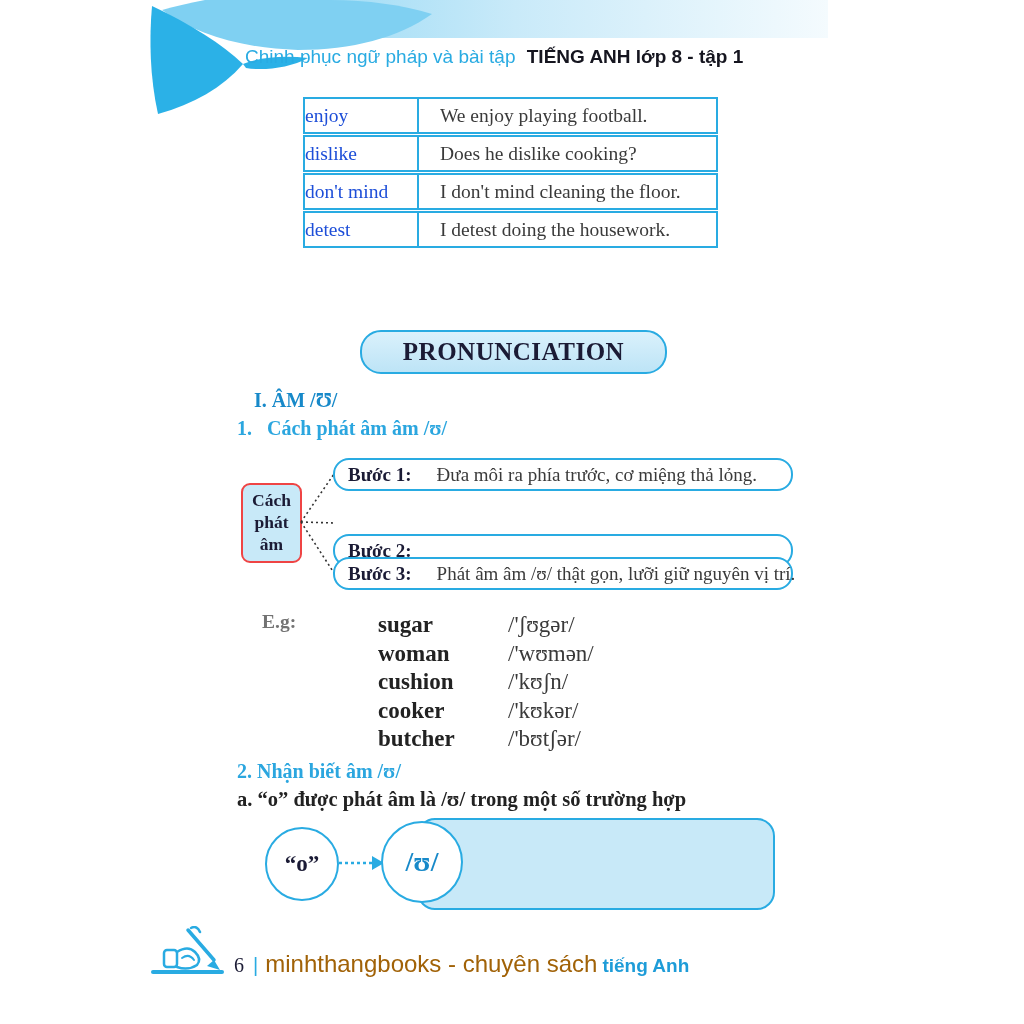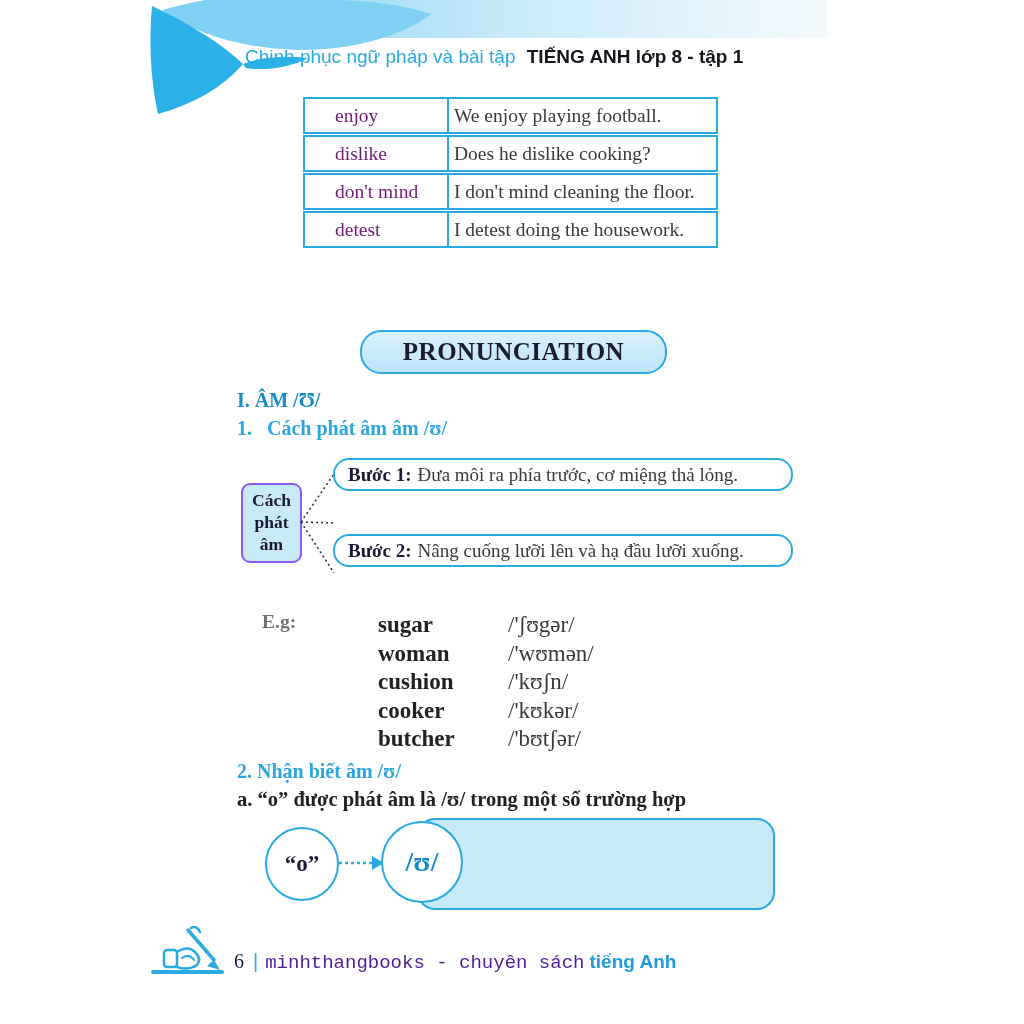--- a/index.html
+++ b/index.html
@@ -8,40 +8,40 @@
   .deco{position:absolute;left:0;top:0;}
   .header-title{position:absolute;left:245px;top:46px;font-family:"Liberation Sans","DejaVu Sans",sans-serif;
         font-size:19px;white-space:nowrap;z-index:5;}
   .header-title .light{color:#29ABE2;}
   .header-title .bold{color:#15151f;font-weight:bold;margin-left:6px;}
 
   
   .verb-table{position:absolute;left:303px;top:97px;width:415px;}
   .verb-row{display:flex;border:2px solid #29ABE2;background:#fff;margin-bottom:1px;height:33px;}
   .verb-cell-verb{width:112px;border-right:2px solid #29ABE2;display:flex;align-items:center;
-        padding-left:30px;font-size:19.5px;color:#701a75;}
-  .verb-cell-example{flex:1;display:flex;align-items:center;padding-left:5px;font-size:19.5px;color:#3a3a3a;}
+        padding-left:0;font-size:19.5px;color:#1d4ed8;}
+  .verb-cell-example{flex:1;display:flex;align-items:center;padding-left:21px;font-size:19.5px;color:#3a3a3a;}
 
   
   .banner{position:absolute;left:360px;top:330px;width:303px;height:40px;
         background:linear-gradient(#daf1fc,#bde4f6);border:2px solid #29ABE2;border-radius:21px;
         display:flex;align-items:center;justify-content:center;
         font-size:25px;font-weight:bold;color:#1b1b35;letter-spacing:0.5px;}
 
-  .h1{position:absolute;left:237px;top:389px;font-size:20px;font-weight:bold;color:#1789C9;}
+  .h1{position:absolute;left:254px;top:389px;font-size:20px;font-weight:bold;color:#1789C9;}
   .h11{position:absolute;left:237px;top:417px;font-size:20px;font-weight:bold;color:#2BA6DF;}
   .h11 .num{margin-right:15px;}
 
   
   .method-node{position:absolute;left:241px;top:483px;width:57px;height:76px;background:#C8E9F8;
-        border:2px solid #8b5cf6;border-radius:9px;display:flex;flex-direction:column;
+        border:2px solid #ef4444;border-radius:9px;display:flex;flex-direction:column;
         align-items:center;justify-content:center;font-weight:bold;color:#1b1b35;
         font-size:17.5px;line-height:1.25;text-align:center;}
   .step{position:absolute;left:333px;width:443px;height:29px;border:2px solid #29ABE2;border-radius:16px;
-        background:#fff;display:flex;align-items:center;padding-left:13px;font-size:19px;white-space:nowrap;}
+        background:#fff;display:flex;align-items:center;padding-left:13px;font-size:19px;white-space:nowrap;gap:19px;}
   .step .lbl{font-weight:bold;color:#1b1b35;margin-right:6px;}
   .step.s1{top:458px;} .step.s2{top:534px;} .step.s3{top:557px;}
   .connectors{position:absolute;left:299px;top:455px;}
 
   
   .eg-label{position:absolute;left:262px;top:611px;font-weight:bold;color:#737373;font-size:19.5px;}
   .eg-list{position:absolute;left:378px;top:611px;}
   .eg-row{height:28.5px;display:flex;align-items:center;font-size:23px;}
   .eg-word{width:130px;font-weight:bold;color:#222;}
   .eg-ipa{color:#3a3a3a;}
@@ -58,21 +58,21 @@
   .u-circle{position:absolute;left:381px;top:821px;width:78px;height:78px;background:#fff;
         border:2.5px solid #29ABE2;border-radius:50%;display:flex;align-items:center;justify-content:center;
         font-size:28px;font-weight:bold;color:#1789C9;z-index:3;}
   .o-arrow{position:absolute;left:337px;top:852px;z-index:2;}
 
   
   .footer-icon{position:absolute;left:150px;top:926px;}
   .footer-text{position:absolute;left:234px;top:950px;font-size:20px;white-space:nowrap;}
   .footer-text .pagenum{color:#1b1b35;}
   .footer-text .sep{color:#29ABE2;margin:0 7px 0 9px;font-family:"Liberation Sans",sans-serif;}
-  .footer-text .brand{font-family:Liberation Mono, monospace;font-size:19px;color:#4c1d95;}
+  .footer-text .brand{font-family:Liberation Sans, sans-serif;font-size:24px;color:#a16207;}
   .footer-text .brandbold{font-family:"Liberation Sans","DejaVu Sans",sans-serif;font-size:19px;
         font-weight:bold;color:#1E9CD8;margin-left:5px;}
 </style>
 </head>
 <body>
 
 <div class="page">
 
   <svg class="deco" width="1024" height="140" viewBox="0 0 1024 140">
     <defs>
@@ -129,21 +129,24 @@
     <line x1="2" y1="67" x2="35" y2="19" stroke="#333" stroke-width="1.6" stroke-dasharray="2,3"></line>
     <line x1="2" y1="67" x2="35" y2="68" stroke="#333" stroke-width="1.6" stroke-dasharray="2,3"></line>
     <line x1="2" y1="67" x2="35" y2="118" stroke="#333" stroke-width="1.6" stroke-dasharray="2,3"></line>
   </svg>
   <div class="step s1">
     <span class="lbl">Bước 1:</span>
     <span class="txt">Đưa môi ra phía trước, cơ miệng thả lỏng.</span>
   </div>
   <div class="step s2">
     <span class="lbl">Bước 2:</span>
-    <span class="txt">Nâng cuống lưỡi lên và hạ đầu lưỡi xuống.</span>
+  </div>
+  <div class="step s3">
+    <span class="lbl">Bước 3:</span>
+    <span class="txt">Phát âm âm /ʊ/ thật gọn, lưỡi giữ nguyên vị trí.</span>
   </div>
 
   <div class="eg-label">E.g:</div>
   <div class="eg-list">
     <div class="eg-row">
       <span class="eg-word">sugar</span>
       <span class="eg-ipa">/'ʃʊgər/</span>
     </div>
     <div class="eg-row">
       <span class="eg-word">woman</span>

